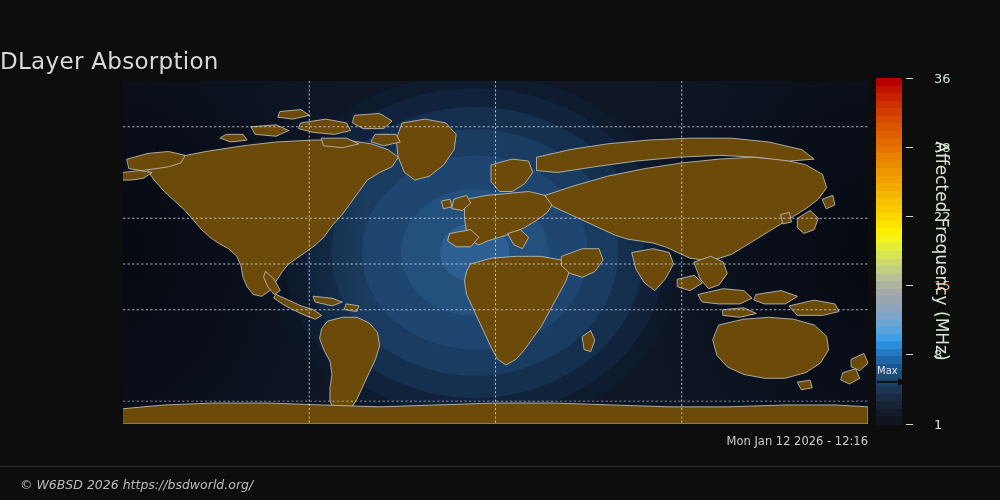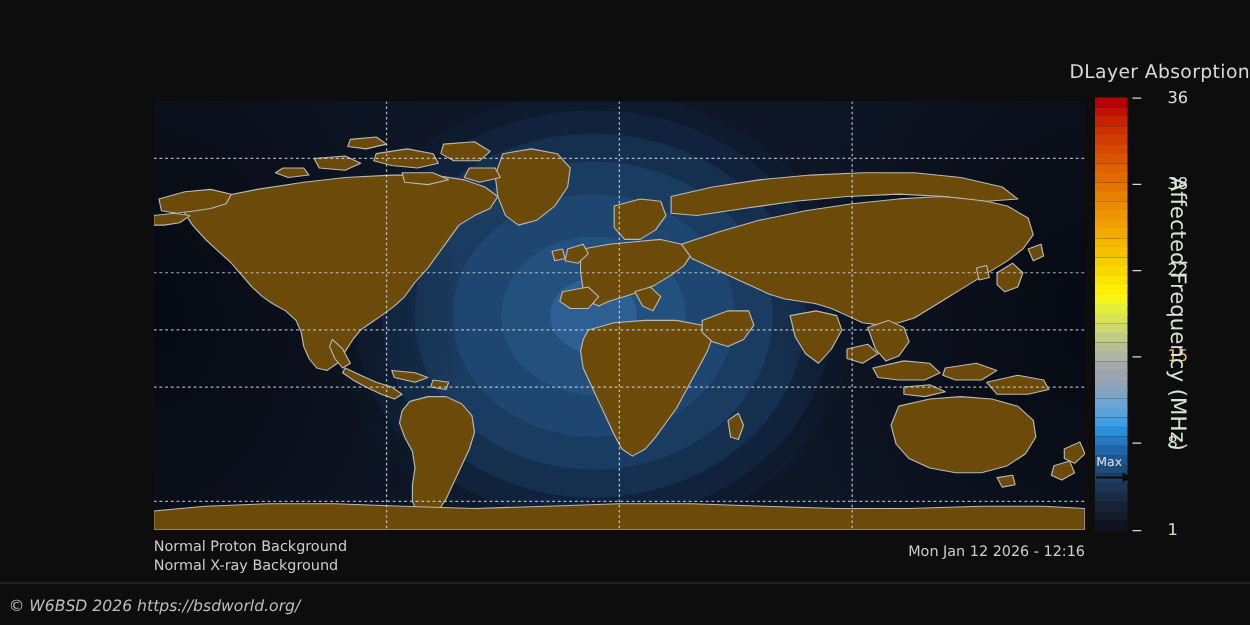--- a/index.html
+++ b/index.html
@@ -17,23 +17,23 @@
     position: relative;
     width: 1000px; height: 500px;
     background: #0d0d0d;
   }
 
   
   #title {
     position: absolute;
     left: 0; top: 48px;
     width: 1000px;
-    text-align: right;
+    text-align: left;
     color: #d9d9d9;
-    font-size: 15px;
+    font-size: 23px;
     letter-spacing: .3px;
     white-space: nowrap;
   }
 
   
   #map-frame {
     position: absolute;
     left: 123px; top: 81px;
     width: 745px; height: 343px;
     overflow: hidden;
@@ -124,21 +124,21 @@
 
   
   #footer-rule {
     position: absolute;
     left: 0; top: 466px;
     width: 1000px; height: 1px;
     background: #2a2a2a;
   }
   #footer {
     position: absolute;
-    left: 7px; top: 477px;
+    left: 20px; top: 477px;
     color: #bdbdbd;
     font-size: 12.5px;
     font-style: italic;
     white-space: nowrap;
   }
 </style>
 </head>
 <body>
 
 <div id="root">
@@ -371,22 +371,18 @@
   <div id="max-marker">
     <div class="max-text">Max</div>
     <svg width="30" height="12" viewBox="0 0 30 12" style="position:absolute;left:0;top:11px">
       <line x1="1" y1="6" x2="23" y2="6" stroke="#0a0a0a" stroke-width="1.6"></line>
       <polygon points="22,2 30,6 22,10" fill="#0a0a0a"></polygon>
     </svg>
   </div>
 
   <div id="cb-axis-label">Affected Frequency (MHz)</div>
 
-  <div id="status-left">
-    <div>Normal Proton Background</div>
-    <div>Normal X-ray Background</div>
-  </div>
   <div id="status-right">Mon Jan 12 2026 - 12:16</div>
 
   <div id="footer-rule"></div>
   <div id="footer">© W6BSD 2026 https://bsdworld.org/</div>
 
 </div>
 
 </body></html>

